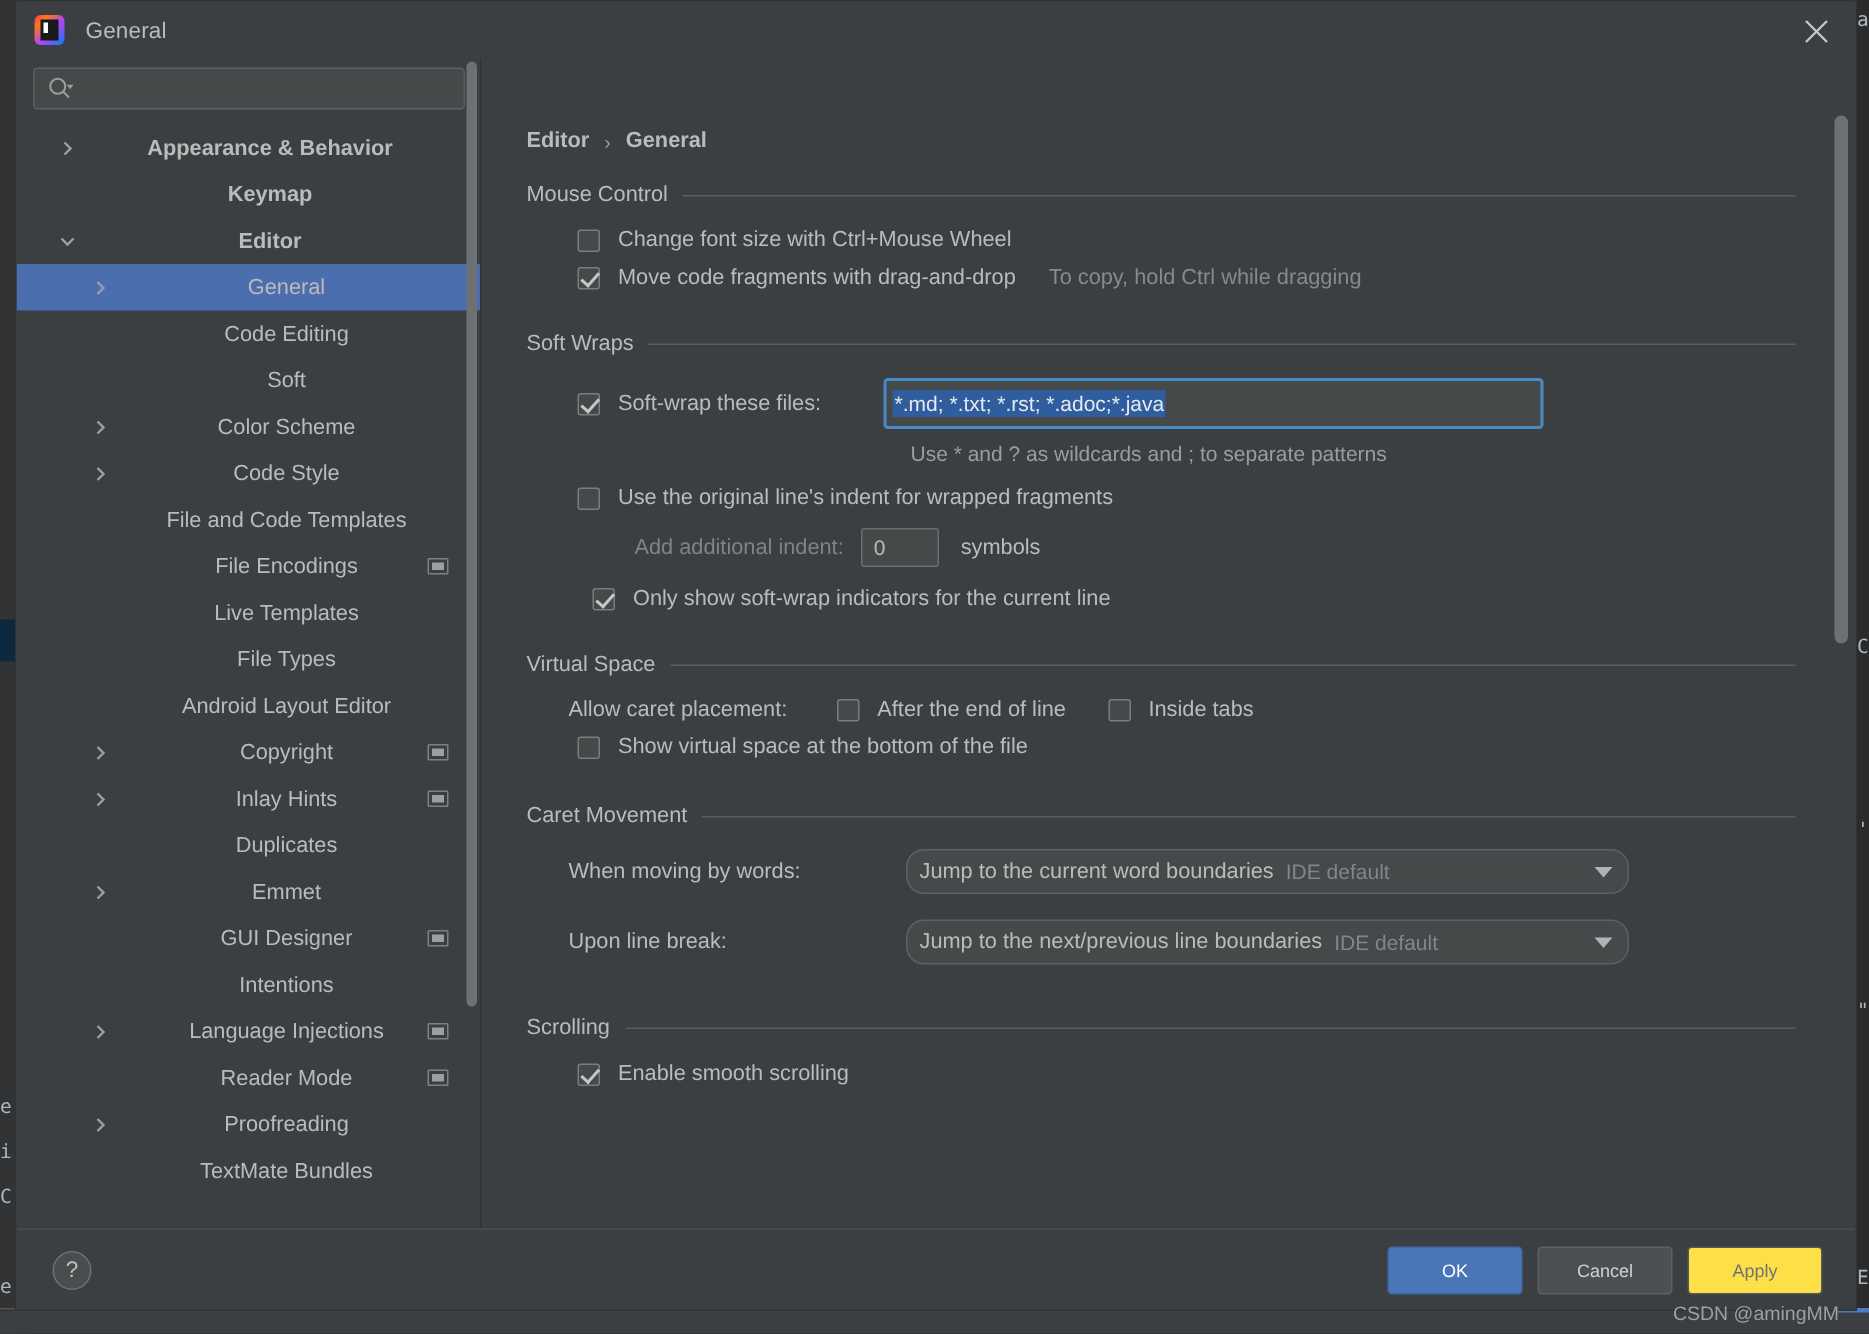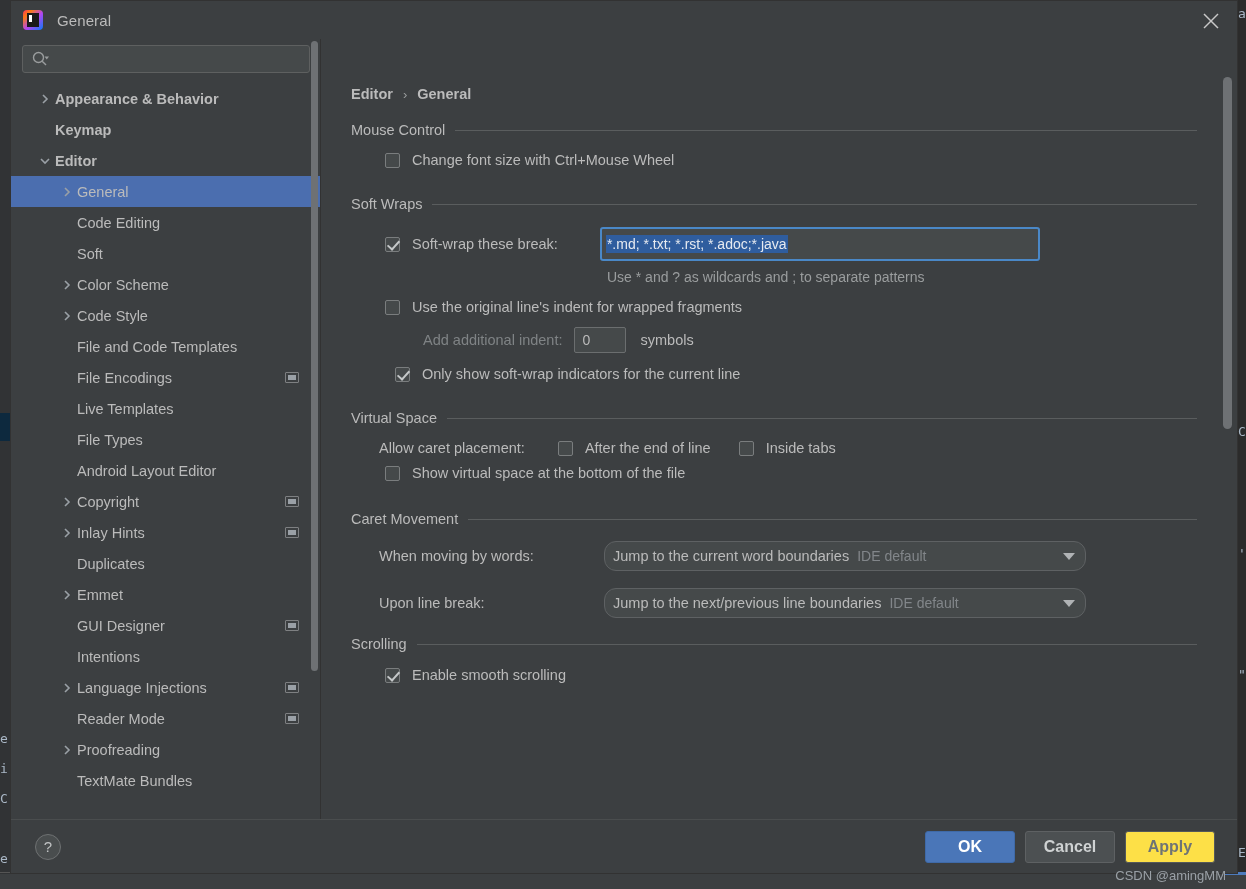--- a/index.html
+++ b/index.html
@@ -95,21 +95,21 @@
   .search-input {
     flex: 1; background: transparent; border: 0; outline: none;
     color: #bbb; font-size: 13px; font-family: "Liberation Sans", sans-serif;
     margin-left: 4px;
   }
   .tree {
     flex: 1 1 auto; overflow: hidden; position: relative;
   }
   .tree-row {
     height: 31px; display: flex; align-items: center; position: relative;
-    font-size: 14.5px; color: #bbbbbb; cursor: pointer; padding-right: 16px;
+    font-size: 14.5px; color: #bbbbbb; cursor: pointer; padding-right: 16px; justify-content: center;
   }
   .tree-row.selected { background: #4b6eaf; }
   .tree-row.level0 { padding-left: 24px; font-weight: bold; }
   .tree-row.level1 { padding-left: 48px; }
   .tree-row .arrow {
     position: absolute; width: 12px; height: 12px; color: #9aa0a6;
     display: flex; align-items: center; justify-content: center;
   }
   .tree-row.level0 .arrow { left: 28px; }
   .tree-row.level1 .arrow { left: 50px; }
@@ -211,24 +211,23 @@
     display: flex; align-items: center; padding: 0 22px 0 24px;
     position: relative; border-top: 1px solid #4a4d4e;
   }
   .help-btn {
     width: 26px; height: 26px; border-radius: 50%; border: 1px solid #6e7172;
     background: #494d4e; color: #c0c3c4; font-size: 15px;
     display: flex; align-items: center; justify-content: center; cursor: pointer;
   }
   .btns { margin-left: auto; display: flex; gap: 10px; }
   .btn {
-    min-width: 90px; height: 32px; border-radius: 3px; font-size: 16px;
+    min-width: 90px; height: 32px; border-radius: 3px; font-size: 12px;
     display: flex; align-items: center; justify-content: center; cursor: pointer;
     padding: 0 16px;
-    font-weight: bold;
   }
   .btn.primary { background: #4a76b8; color: #ffffff; border: 1px solid #3f6aa8; }
   .btn.normal  { background: #4c5052; color: #cfd2d3; border: 1px solid #5e6163; }
   .btn.disabled { background: #fde047; color: #6f7375; border: 1px solid #54585a; cursor: default; }
 
   .watermark {
     position: absolute; right: 20px; bottom: 6px;
     font-size: 13px; color: #9aa0a6;
     font-family: "Liberation Sans", sans-serif;
   }
@@ -430,31 +429,36 @@
 
       <div class="section" style="margin-top:20px">
         <div class="section-head">
           <span>Mouse Control</span>
           <span class="rule"></span>
         </div>
         <div class="row" style="margin-left:34px;margin-top:14px">
           <span class="cb"></span>
           <span class="cb-label">Change font size with Ctrl+Mouse Wheel</span>
         </div>
+        <div class="row tight" style="margin-left:34px">
+          <span class="cb checked"></span>
+          <span class="cb-label">Move code fragments with drag-and-drop</span>
+          <span class="hint">To copy, hold Ctrl while dragging</span>
+        </div>
       </div>
 
       <div class="section" style="margin-top:28px">
         <div class="section-head">
           <span>Soft Wraps</span>
           <span class="rule"></span>
         </div>
 
         <div class="row" style="margin-left:34px;margin-top:15px">
           <span class="cb checked"></span>
-          <span class="cb-label">Soft-wrap these break:</span>
+          <span class="cb-label">Soft-wrap these files:</span>
           <span class="text-input-focused" style="margin-left:42px">
             <span class="sel-text">*.md; *.txt; *.rst; *.adoc;*.java</span>
           </span>
         </div>
 
         <div class="row" style="margin-left:256px;margin-top:8px">
           <span class="sub-hint">Use * and ? as wildcards and ; to separate patterns</span>
         </div>
 
         <div class="row" style="margin-left:34px;margin-top:14px">
@@ -508,21 +512,21 @@
         <div class="row" style="margin-left:28px;margin-top:17px">
           <span class="plain-label" style="width:225px">Upon line break:</span>
           <span class="combo">
             <span class="combo-val">Jump to the next/previous line boundaries</span>
             <span class="combo-sub">IDE default</span>
             <span class="combo-arrow"></span>
           </span>
         </div>
       </div>
 
-      <div class="section" style="margin-top:18px">
+      <div class="section" style="margin-top:34px">
         <div class="section-head">
           <span>Scrolling</span>
           <span class="rule"></span>
         </div>
         <div class="row" style="margin-left:34px;margin-top:15px">
           <span class="cb checked"></span>
           <span class="cb-label">Enable smooth scrolling</span>
         </div>
       </div>
 

